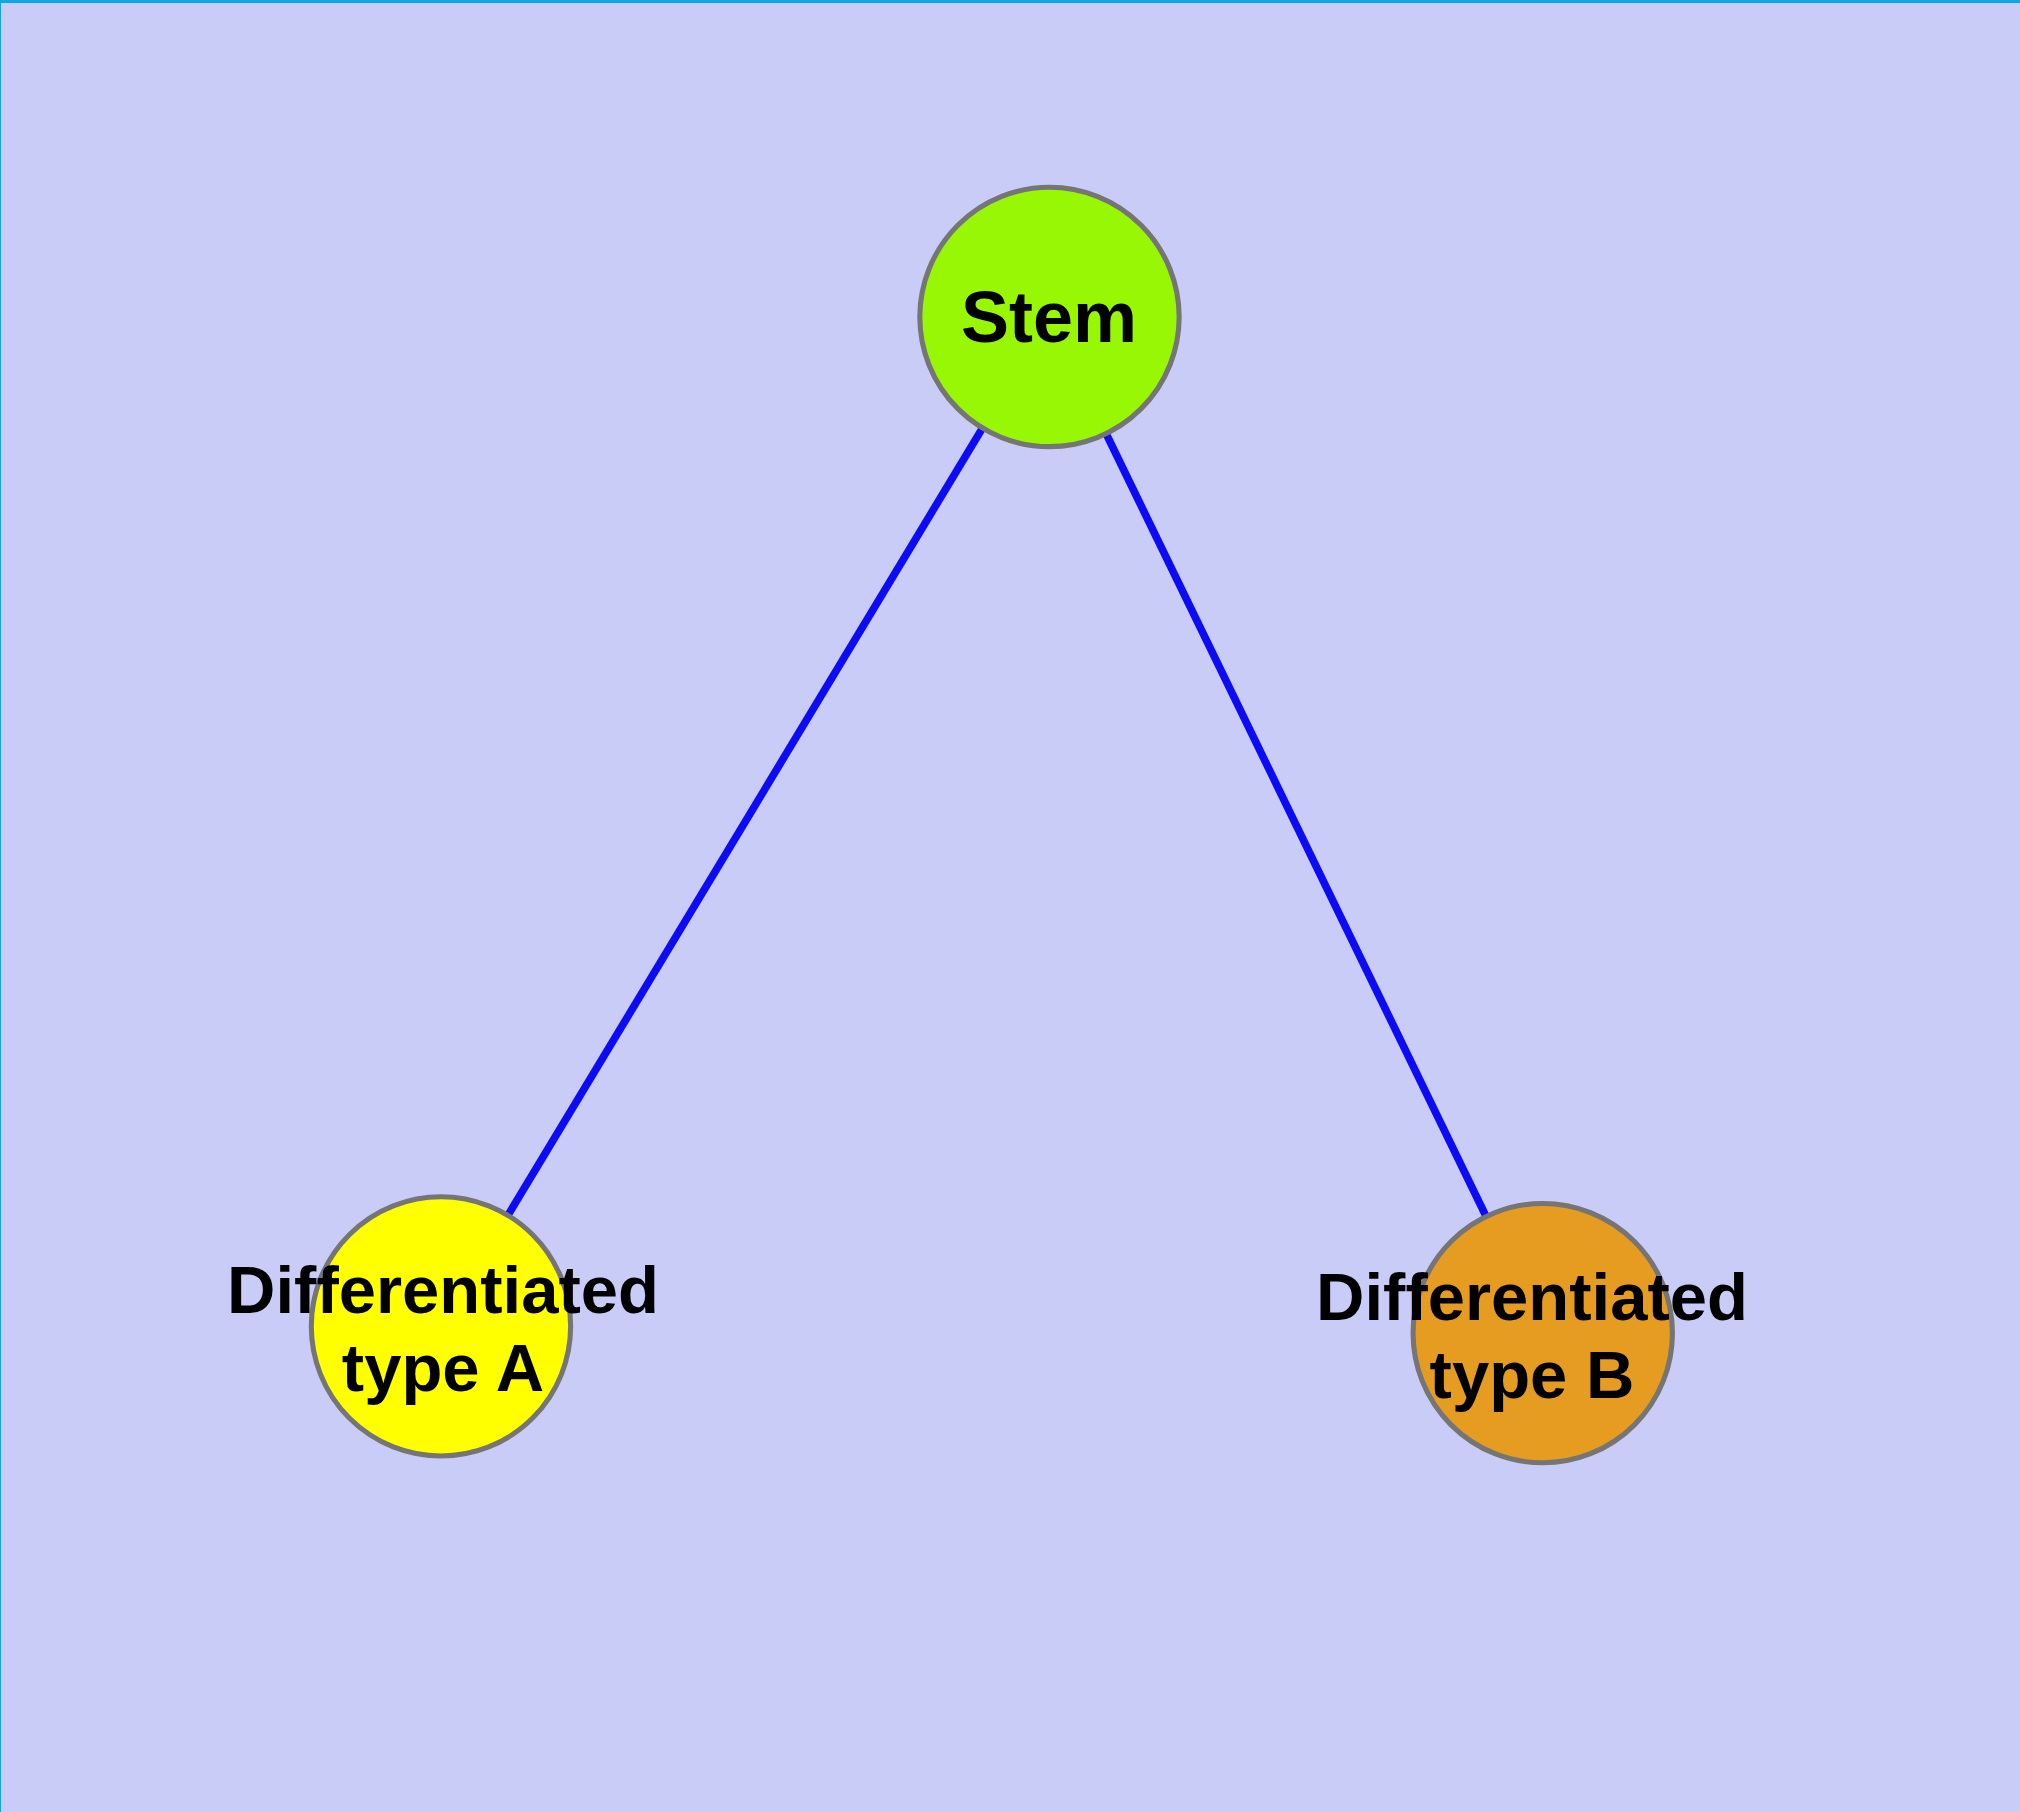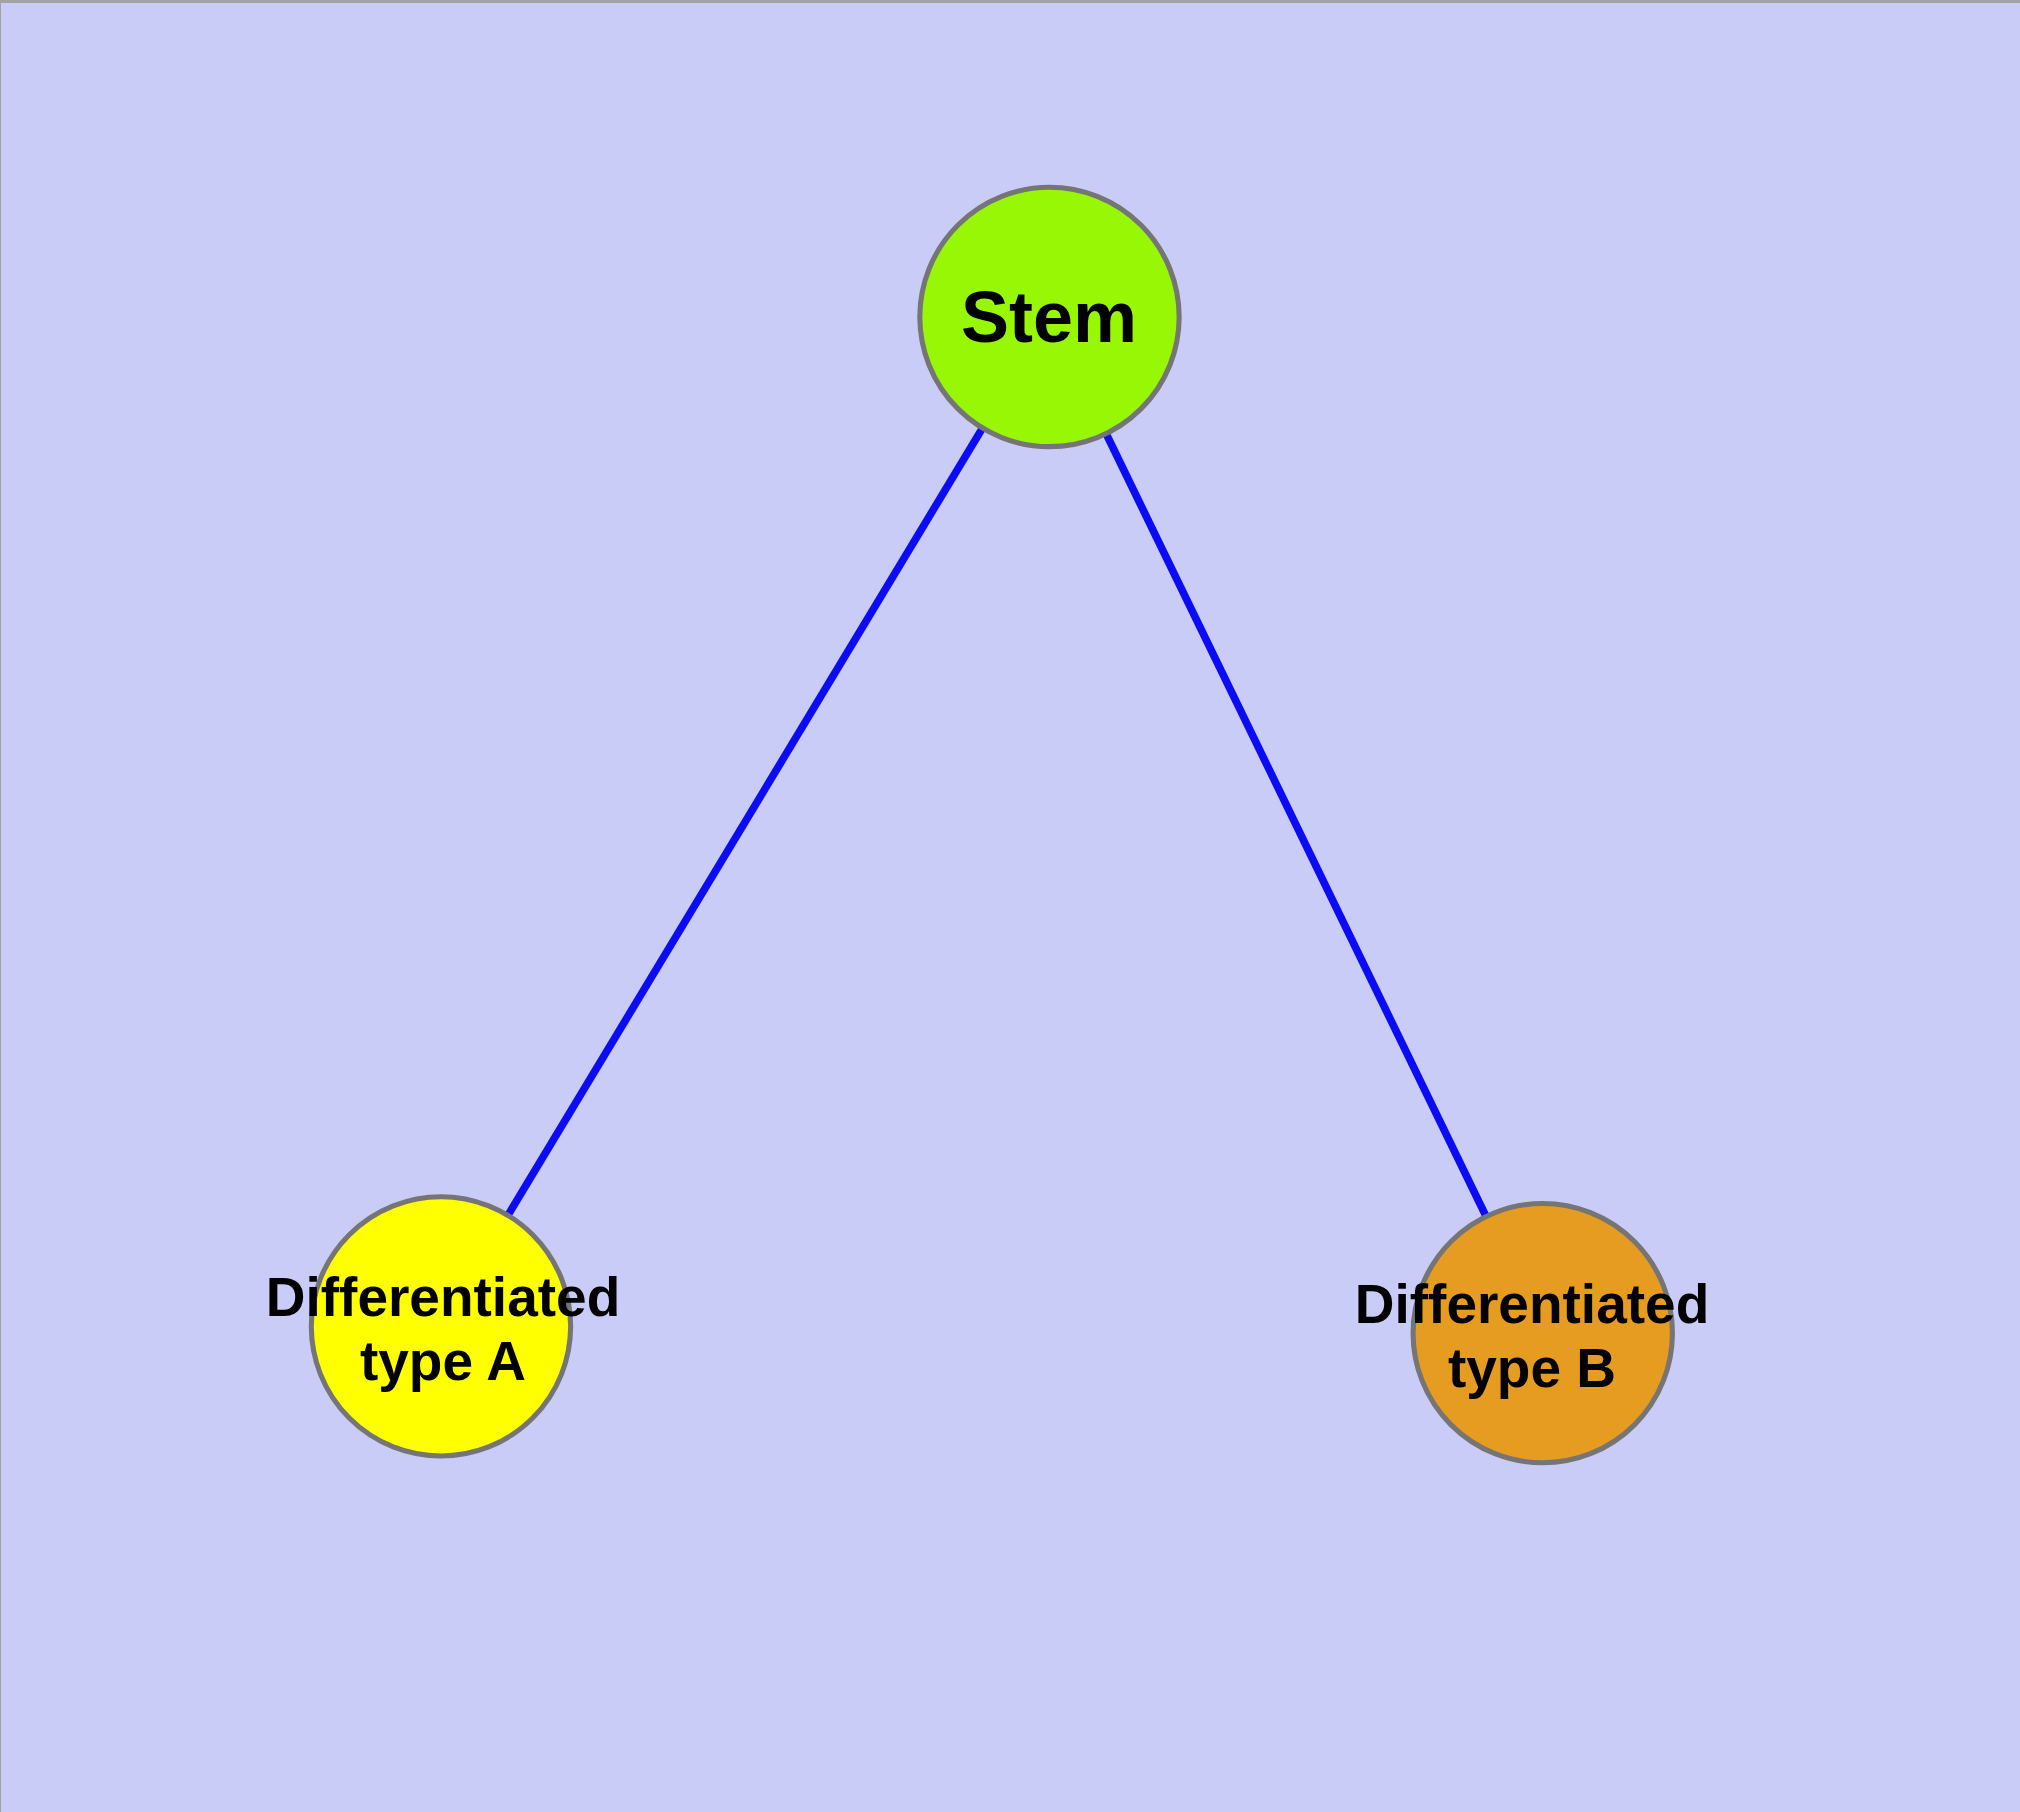--- a/index.html
+++ b/index.html
@@ -4,21 +4,21 @@
 <style>
   html, body {
     margin: 0;
     padding: 0;
     background: #ffffff;
   }
   .canvas {
     position: relative;
     width: 2021px;
     height: 1812px;
-    background: #a3a3a3;
+    background: #0ea5e9;
     overflow: hidden;
     font-family: "Liberation Sans", "DejaVu Sans", sans-serif;
   }
   .panel {
     position: absolute;
     left: 0.8px;
     top: 2.5px;
     right: 0;
     bottom: 0;
   }
@@ -37,21 +37,21 @@
     font-weight: bold;
     color: #000000;
     white-space: pre-line;
     line-height: 1.17;
     pointer-events: none;
   }
   .node-label.stem {
     font-size: 72px;
   }
   .node-label.diff {
-    font-size: 55px;
+    font-size: 67px;
   }
 </style>
 </head>
 <body>
 
 <div class="canvas">
   <div class="panel" style="background: rgb(202, 204, 248);"></div>
 
   <svg class="graph-svg" viewBox="0 0 2384 2138" xmlns="http://www.w3.org/2000/svg">
 

